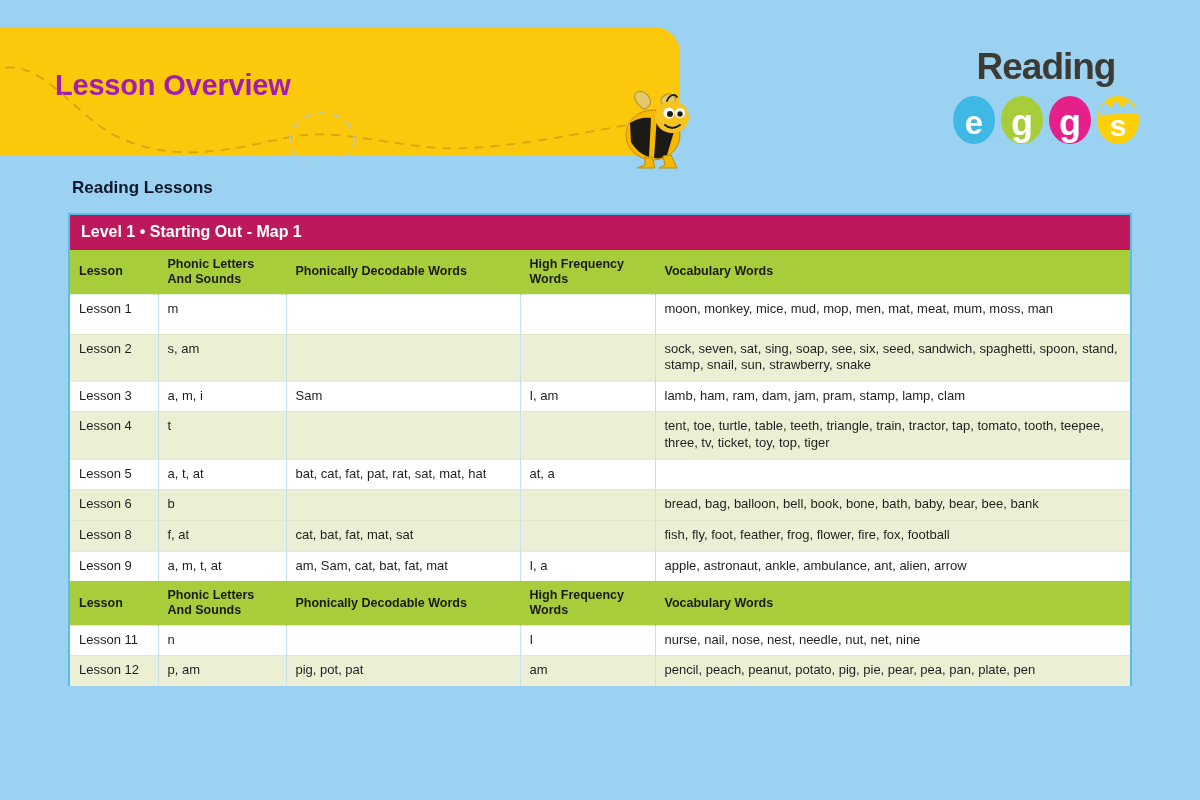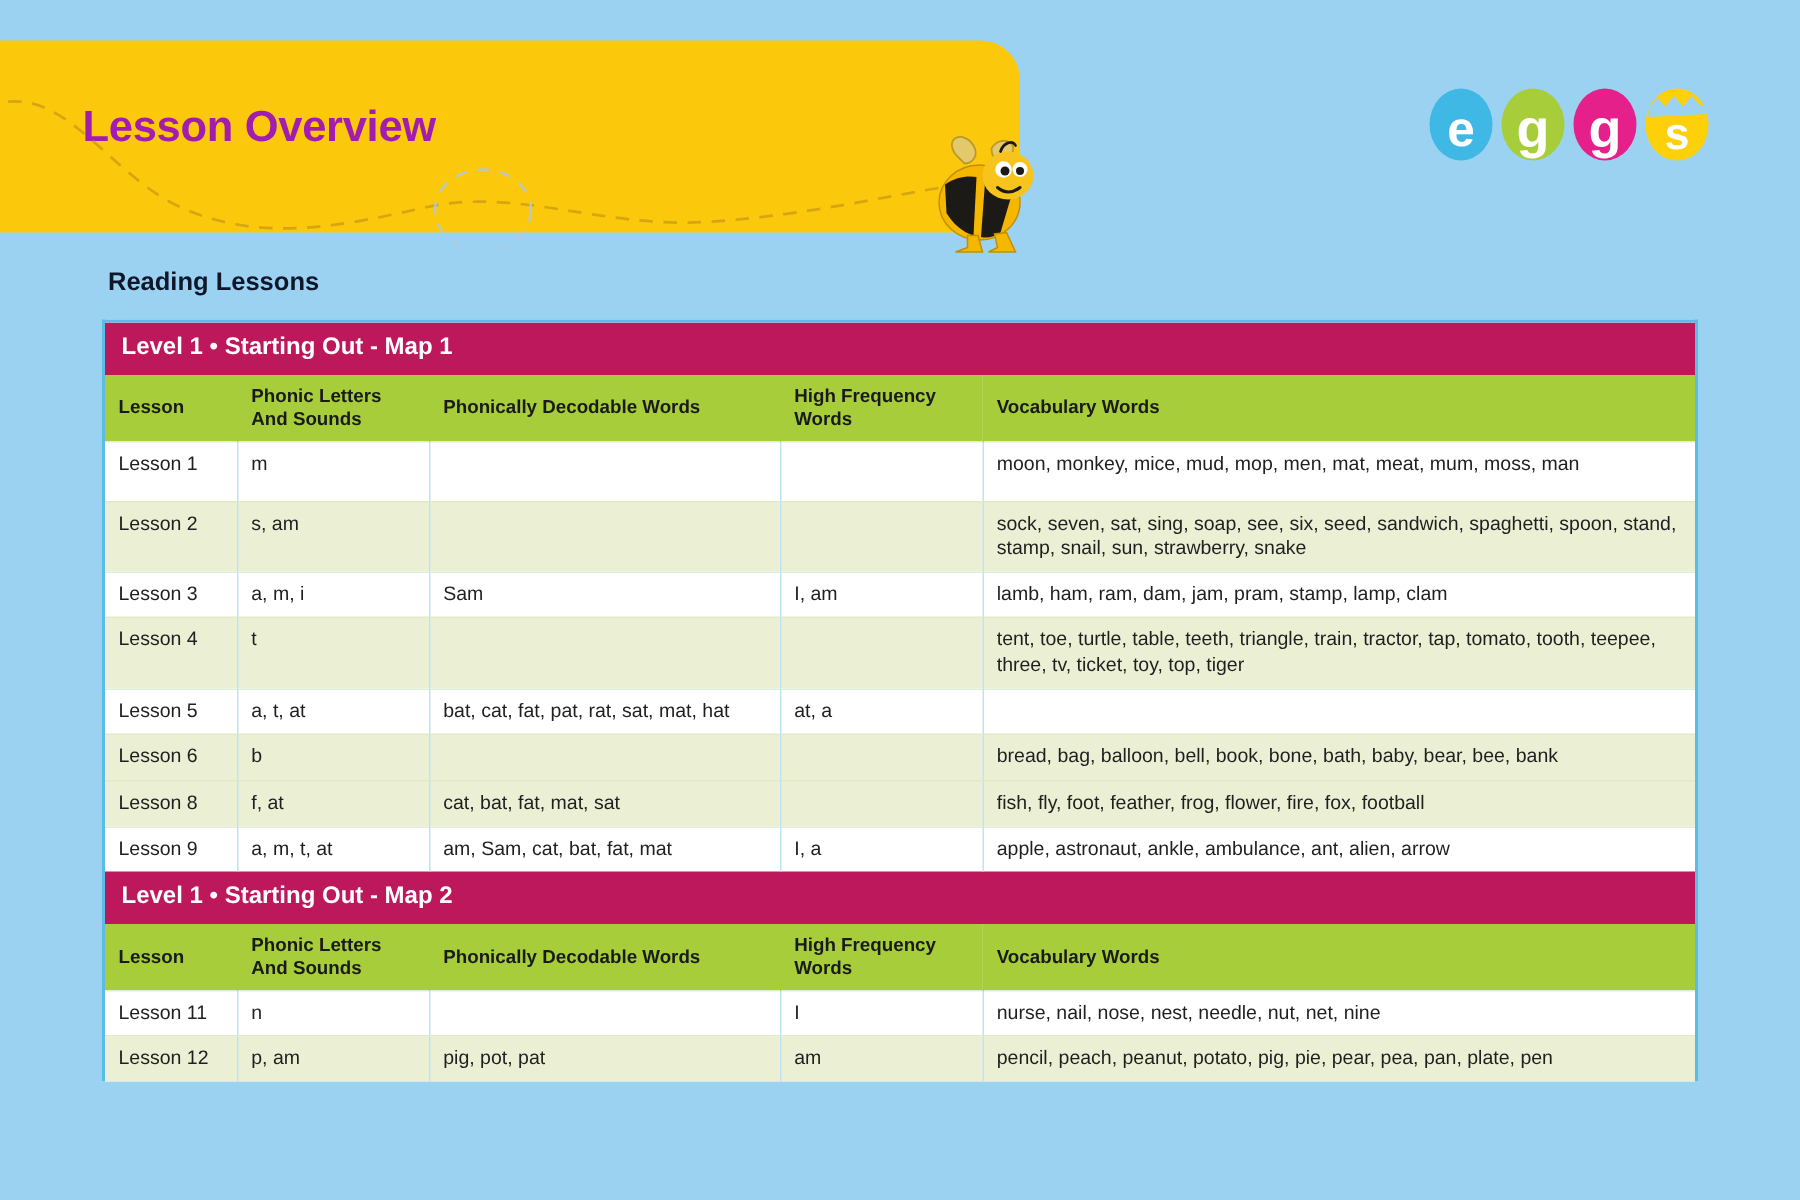--- a/index.html
+++ b/index.html
@@ -159,20 +159,21 @@
     <circle cx="55" cy="29" r="3" fill="#1C1A17"></circle>
     <circle cx="65" cy="29" r="2.7" fill="#1C1A17"></circle>
     <path d="M50,40 Q57,46 65,40" fill="none" stroke="#1C1A17" stroke-width="2" stroke-linecap="round"></path>
     <path d="M52,16 C54,10 60,8 62,12" fill="none" stroke="#1C1A17" stroke-width="1.8" stroke-linecap="round"></path>
     <path d="M30,72 L30,80 L22,83 L40,83 L37,72 Z" fill="#F5B700" stroke="#C28E06" stroke-width="1"></path>
     <path d="M48,71 L50,80 L44,83 L62,83 L56,70 Z" fill="#F5B700" stroke="#C28E06" stroke-width="1"></path>
   </g>
 </svg>
 
 <div class="logo">
+  <div class="logo-word">Reading</div>
   <div class="logo-eggs">
     <svg width="48" height="58" viewBox="0 0 48 58">
       <ellipse cx="24" cy="33" rx="21" ry="24" fill="#3FB8E5"></ellipse>
       <text x="24" y="47" text-anchor="middle" font-family="Liberation Sans, sans-serif" font-size="33" font-weight="bold" fill="#FFFFFF">e</text>
     </svg>
     <svg width="48" height="58" viewBox="0 0 48 58">
       <ellipse cx="24" cy="33" rx="21" ry="24" fill="#A7CE3A"></ellipse>
       <text x="24" y="48" text-anchor="middle" font-family="Liberation Sans, sans-serif" font-size="36" font-weight="bold" fill="#FFFFFF">g</text>
     </svg>
     <svg width="48" height="58" viewBox="0 0 48 58">
@@ -267,23 +268,20 @@
         <td>fish, fly, foot, feather, frog, flower, fire, fox, football</td>
       </tr>
       <tr class="data-row plain h-28">
         <td class="lesson-cell">Lesson 9</td>
         <td>a, m, t, at</td>
         <td>am, Sam, cat, bat, fat, mat</td>
         <td>I, a</td>
         <td>apple, astronaut, ankle, ambulance, ant, alien, arrow</td>
       </tr>
 
-      <tr class="band-row">
-        <td colspan="5">Level 1 • Starting Out - Map 2</td>
-      </tr>
       <tr class="head-row">
         <td>Lesson</td>
         <td>
           <span>Phonic Letters</span><br>
           <span>And Sounds</span>
         </td>
         <td>Phonically Decodable Words</td>
         <td>
           <span>High Frequency</span><br>
           <span>Words</span>

